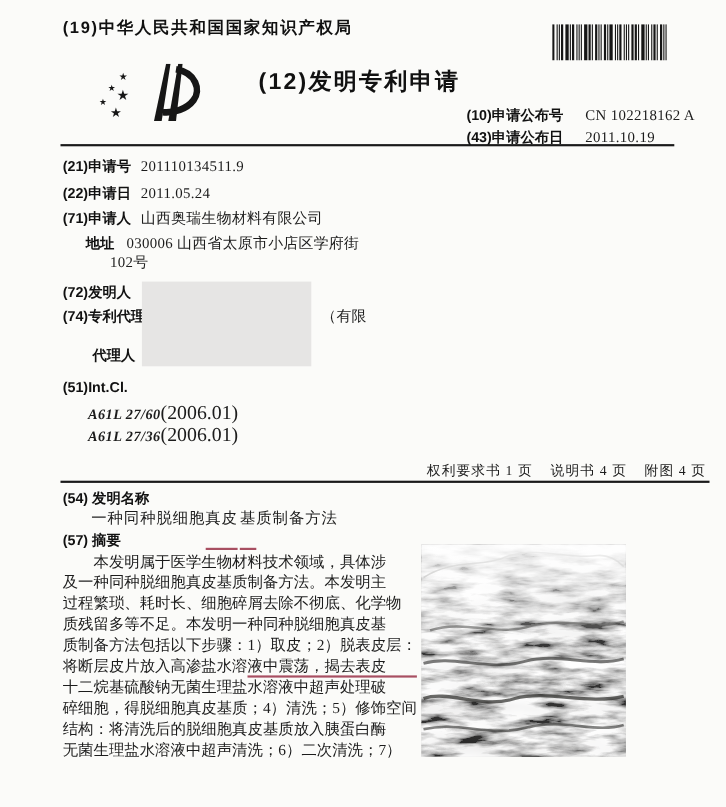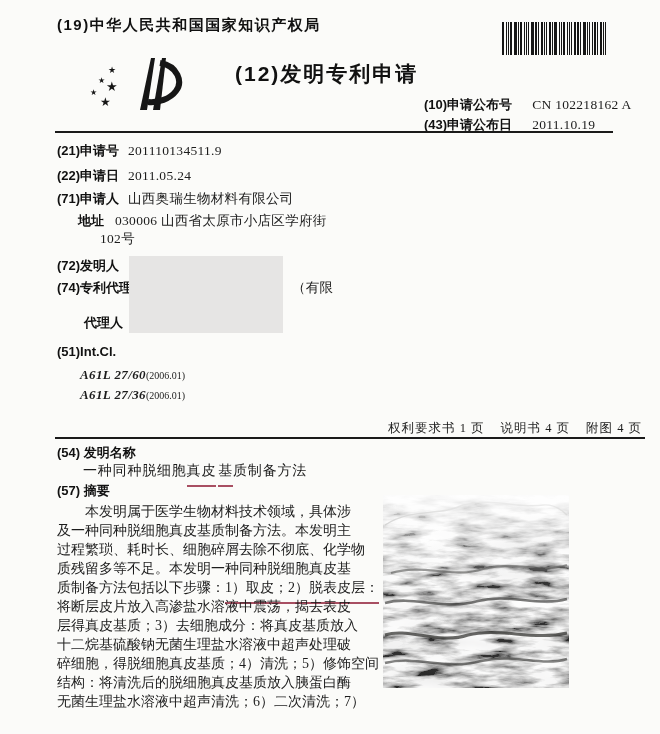--- a/index.html
+++ b/index.html
@@ -17,24 +17,24 @@
   .val{font-size:13.5px;letter-spacing:.3px;}
   .office{font-size:15px;letter-spacing:1.5px;}
   .doctype{font-size:21px;letter-spacing:2px;}
   .pubrow{display:flex;gap:20px;align-items:baseline;}
   .pubrow .val{font-size:13.5px;}
   .bibrow{display:flex;align-items:baseline;}
   .bibrow .lab{display:inline-block;}
   .rule{background:#1a1a1a;height:2px;}
   .redaction{background:#e6e5e4;}
   .intcl-code{font-weight:bold;font-style:italic;font-size:13px;letter-spacing:.4px;}
-  .intcl-date{font-size:10px;margin-top:33px;}
+  .intcl-date{font-size:18px;margin-top:33px;}
   .pagination{display:flex;gap:16px;font-size:12.5px;letter-spacing:1px;}
   .title-line{font-size:14px;letter-spacing:.8px;}
-  .redline{border-bottom:2px solid var(--annot,#a84f62);padding-bottom:7px;}
+  .redline{border-bottom:2px solid var(--annot,#a84f62);padding-bottom:19px;}
   .redline + .redline{margin-left:2px;}
   .abstract{width:320px;font-size:14px;line-height:19px;letter-spacing:0;}
   .abstract > div{white-space:nowrap;}
   .fig-frame{background:#f3f2f0;}
 </style>
 </head>
 <body>
 
 <div class="abs office lab" style="left:57px;top:16px;">(19)中华人民共和国国家知识产权局</div>
 
@@ -153,21 +153,20 @@
 
 <div class="abs lab" style="left:57px;top:482px;">(57) 摘要</div>
 
 <div class="abs abstract" style="left:57px;top:502px;">
     <div><span>　　本发明属于医学生物材料技术领域，具体涉</span></div>
     <div><span>及一种同种脱细胞真皮基质制备方法。本发明主</span></div>
     <div><span>过程繁琐、耗时长、细胞碎屑去除不彻底、化学物</span></div>
     <div><span>质残留多等不足。本发明一种同种脱细胞真皮基</span></div>
     <div><span>质制备方法包括以下步骤：</span><span class="redline">1）取皮；2）脱表皮层：</span></div>
     <div><span>将断层皮片放入高渗盐水溶液中震荡，揭去表皮</span></div>
-    <div><span>层得真皮基质；3）去细胞成分：将真皮基质放入</span></div>
     <div><span>十二烷基硫酸钠无菌生理盐水溶液中超声处理破</span></div>
     <div><span>碎细胞，得脱细胞真皮基质；4）清洗；5）修饰空间</span></div>
     <div><span>结构：将清洗后的脱细胞真皮基质放入胰蛋白酶</span></div>
     <div><span>无菌生理盐水溶液中超声清洗；6）二次清洗；7）</span></div>
   </div>
 
 <svg class="abs fig-frame" style="left:383px;top:495px;" width="186" height="193" viewBox="0 0 186 193">
   <defs>
     <filter id="tissue" x="-5%" y="-5%" width="110%" height="110%">
       <feTurbulence type="fractalNoise" baseFrequency="0.028 0.115" numOctaves="4" seed="11"></feTurbulence>

